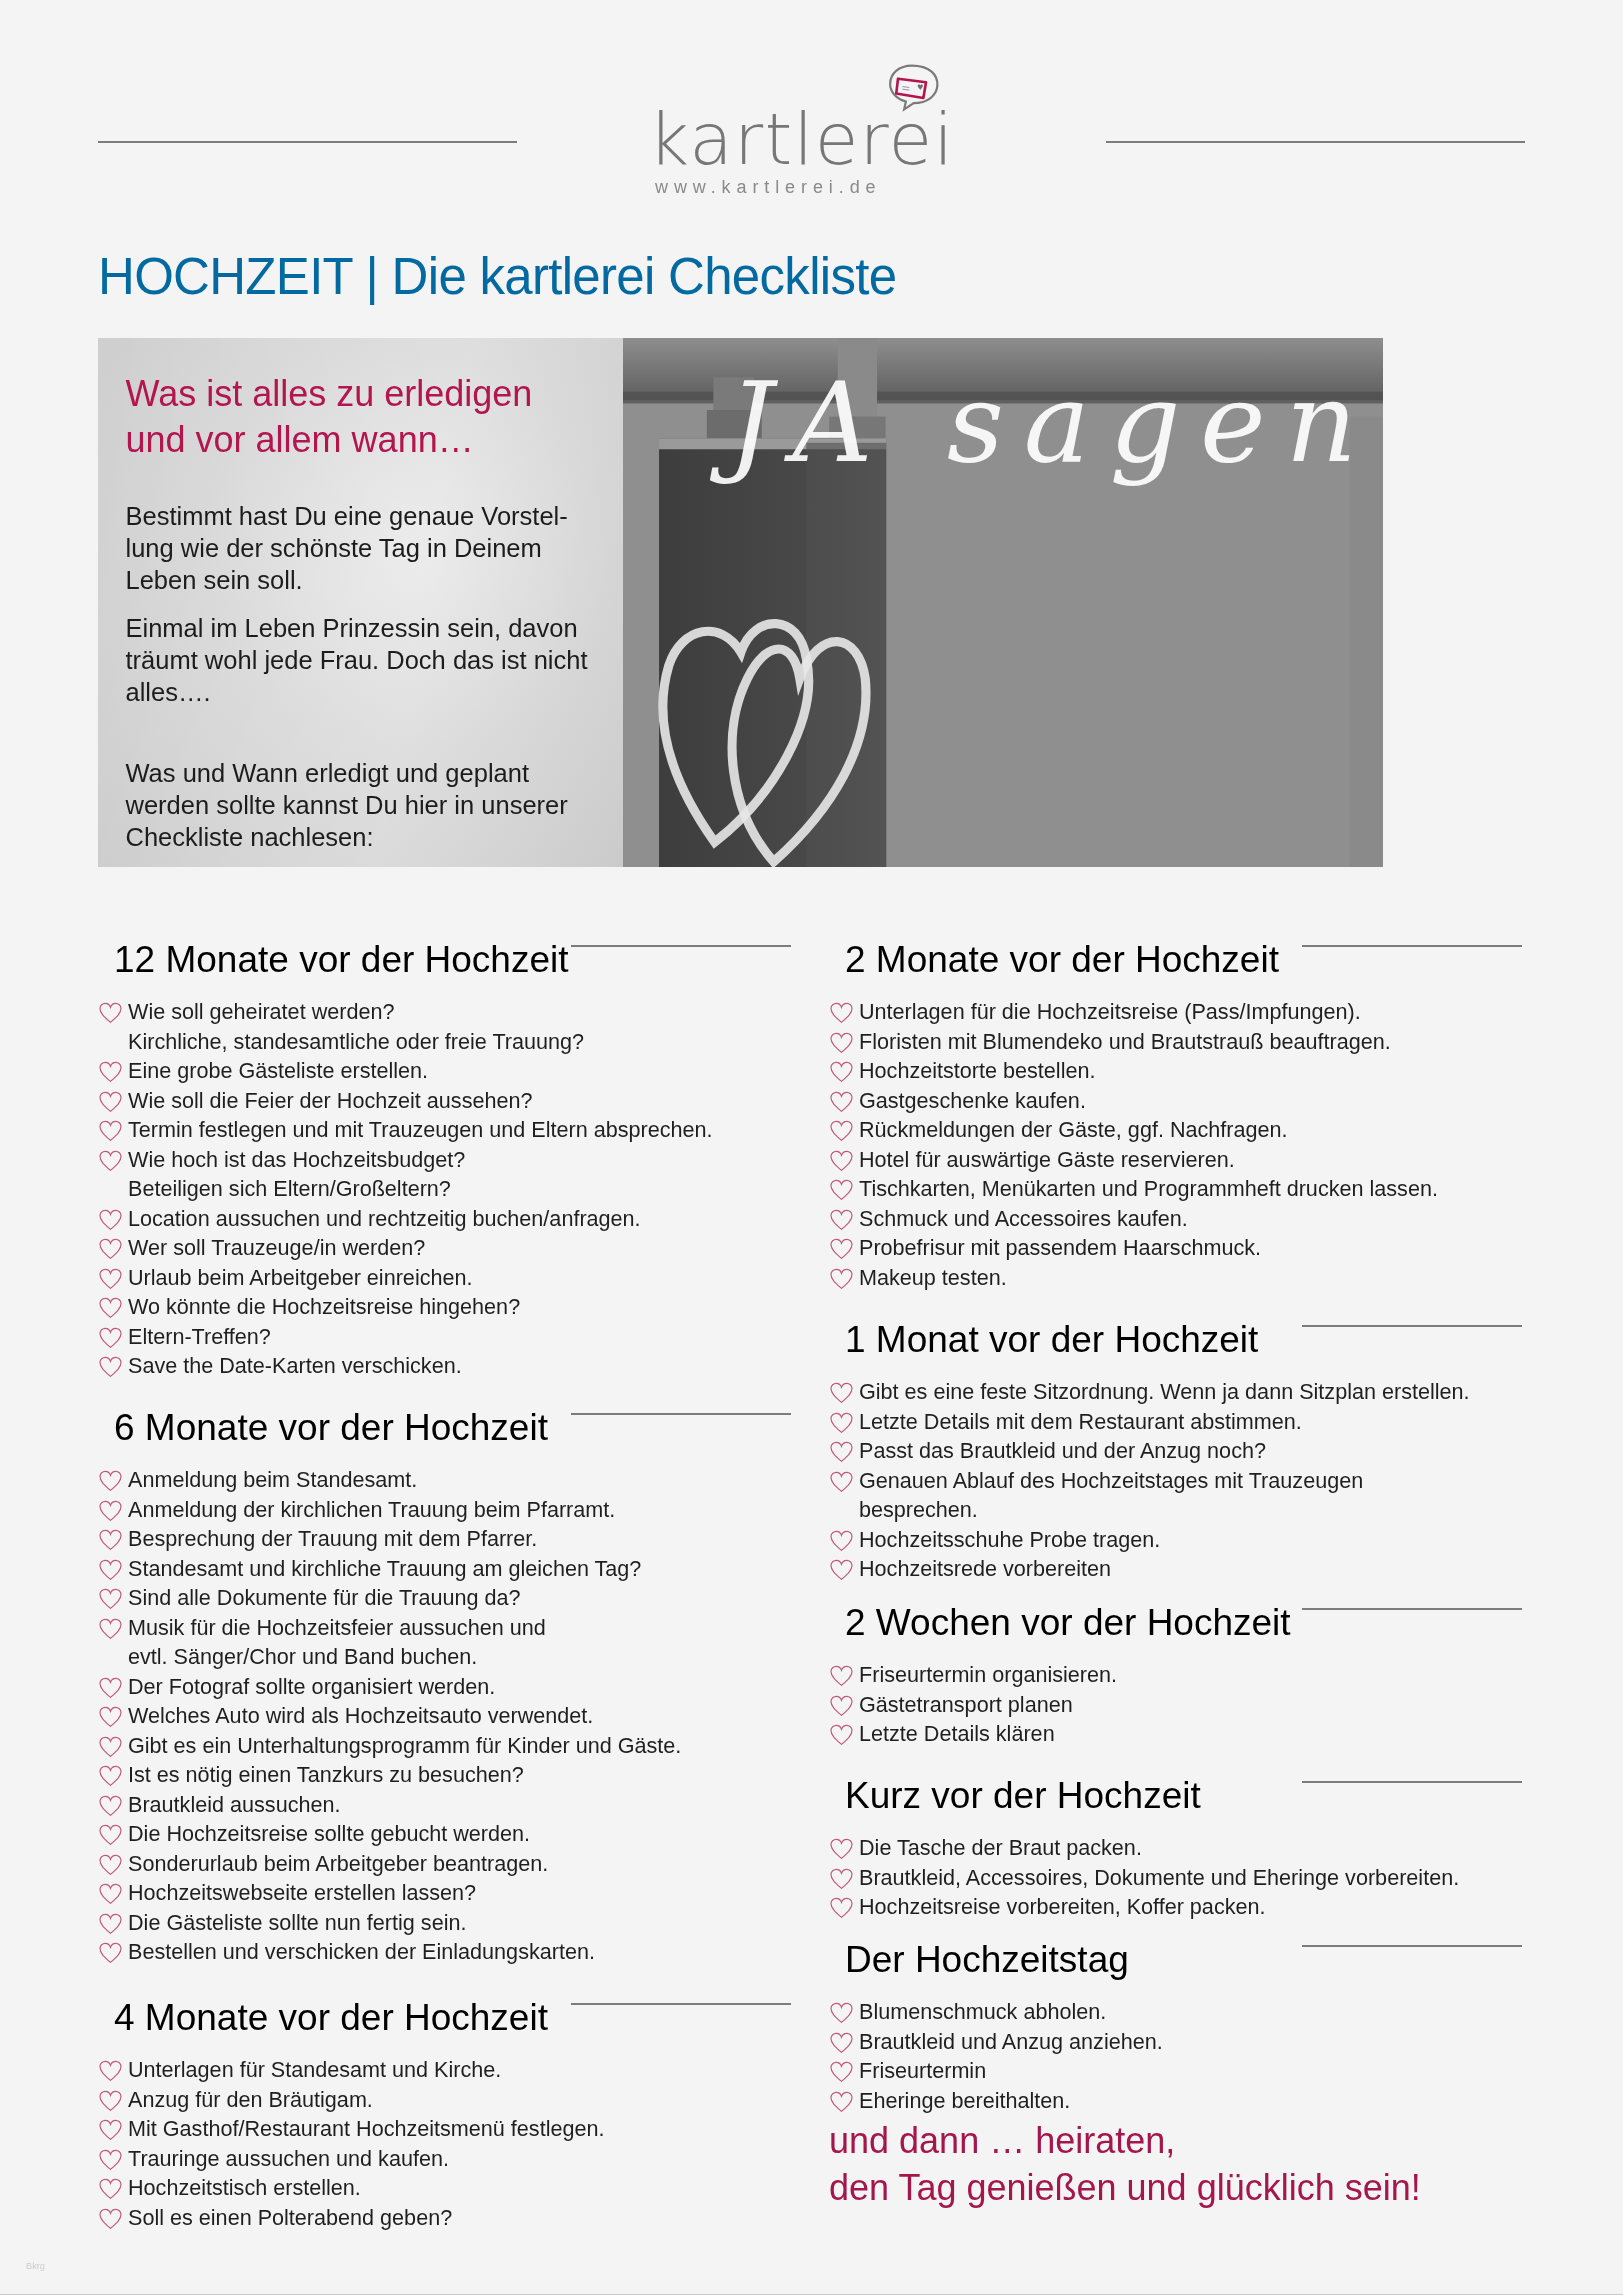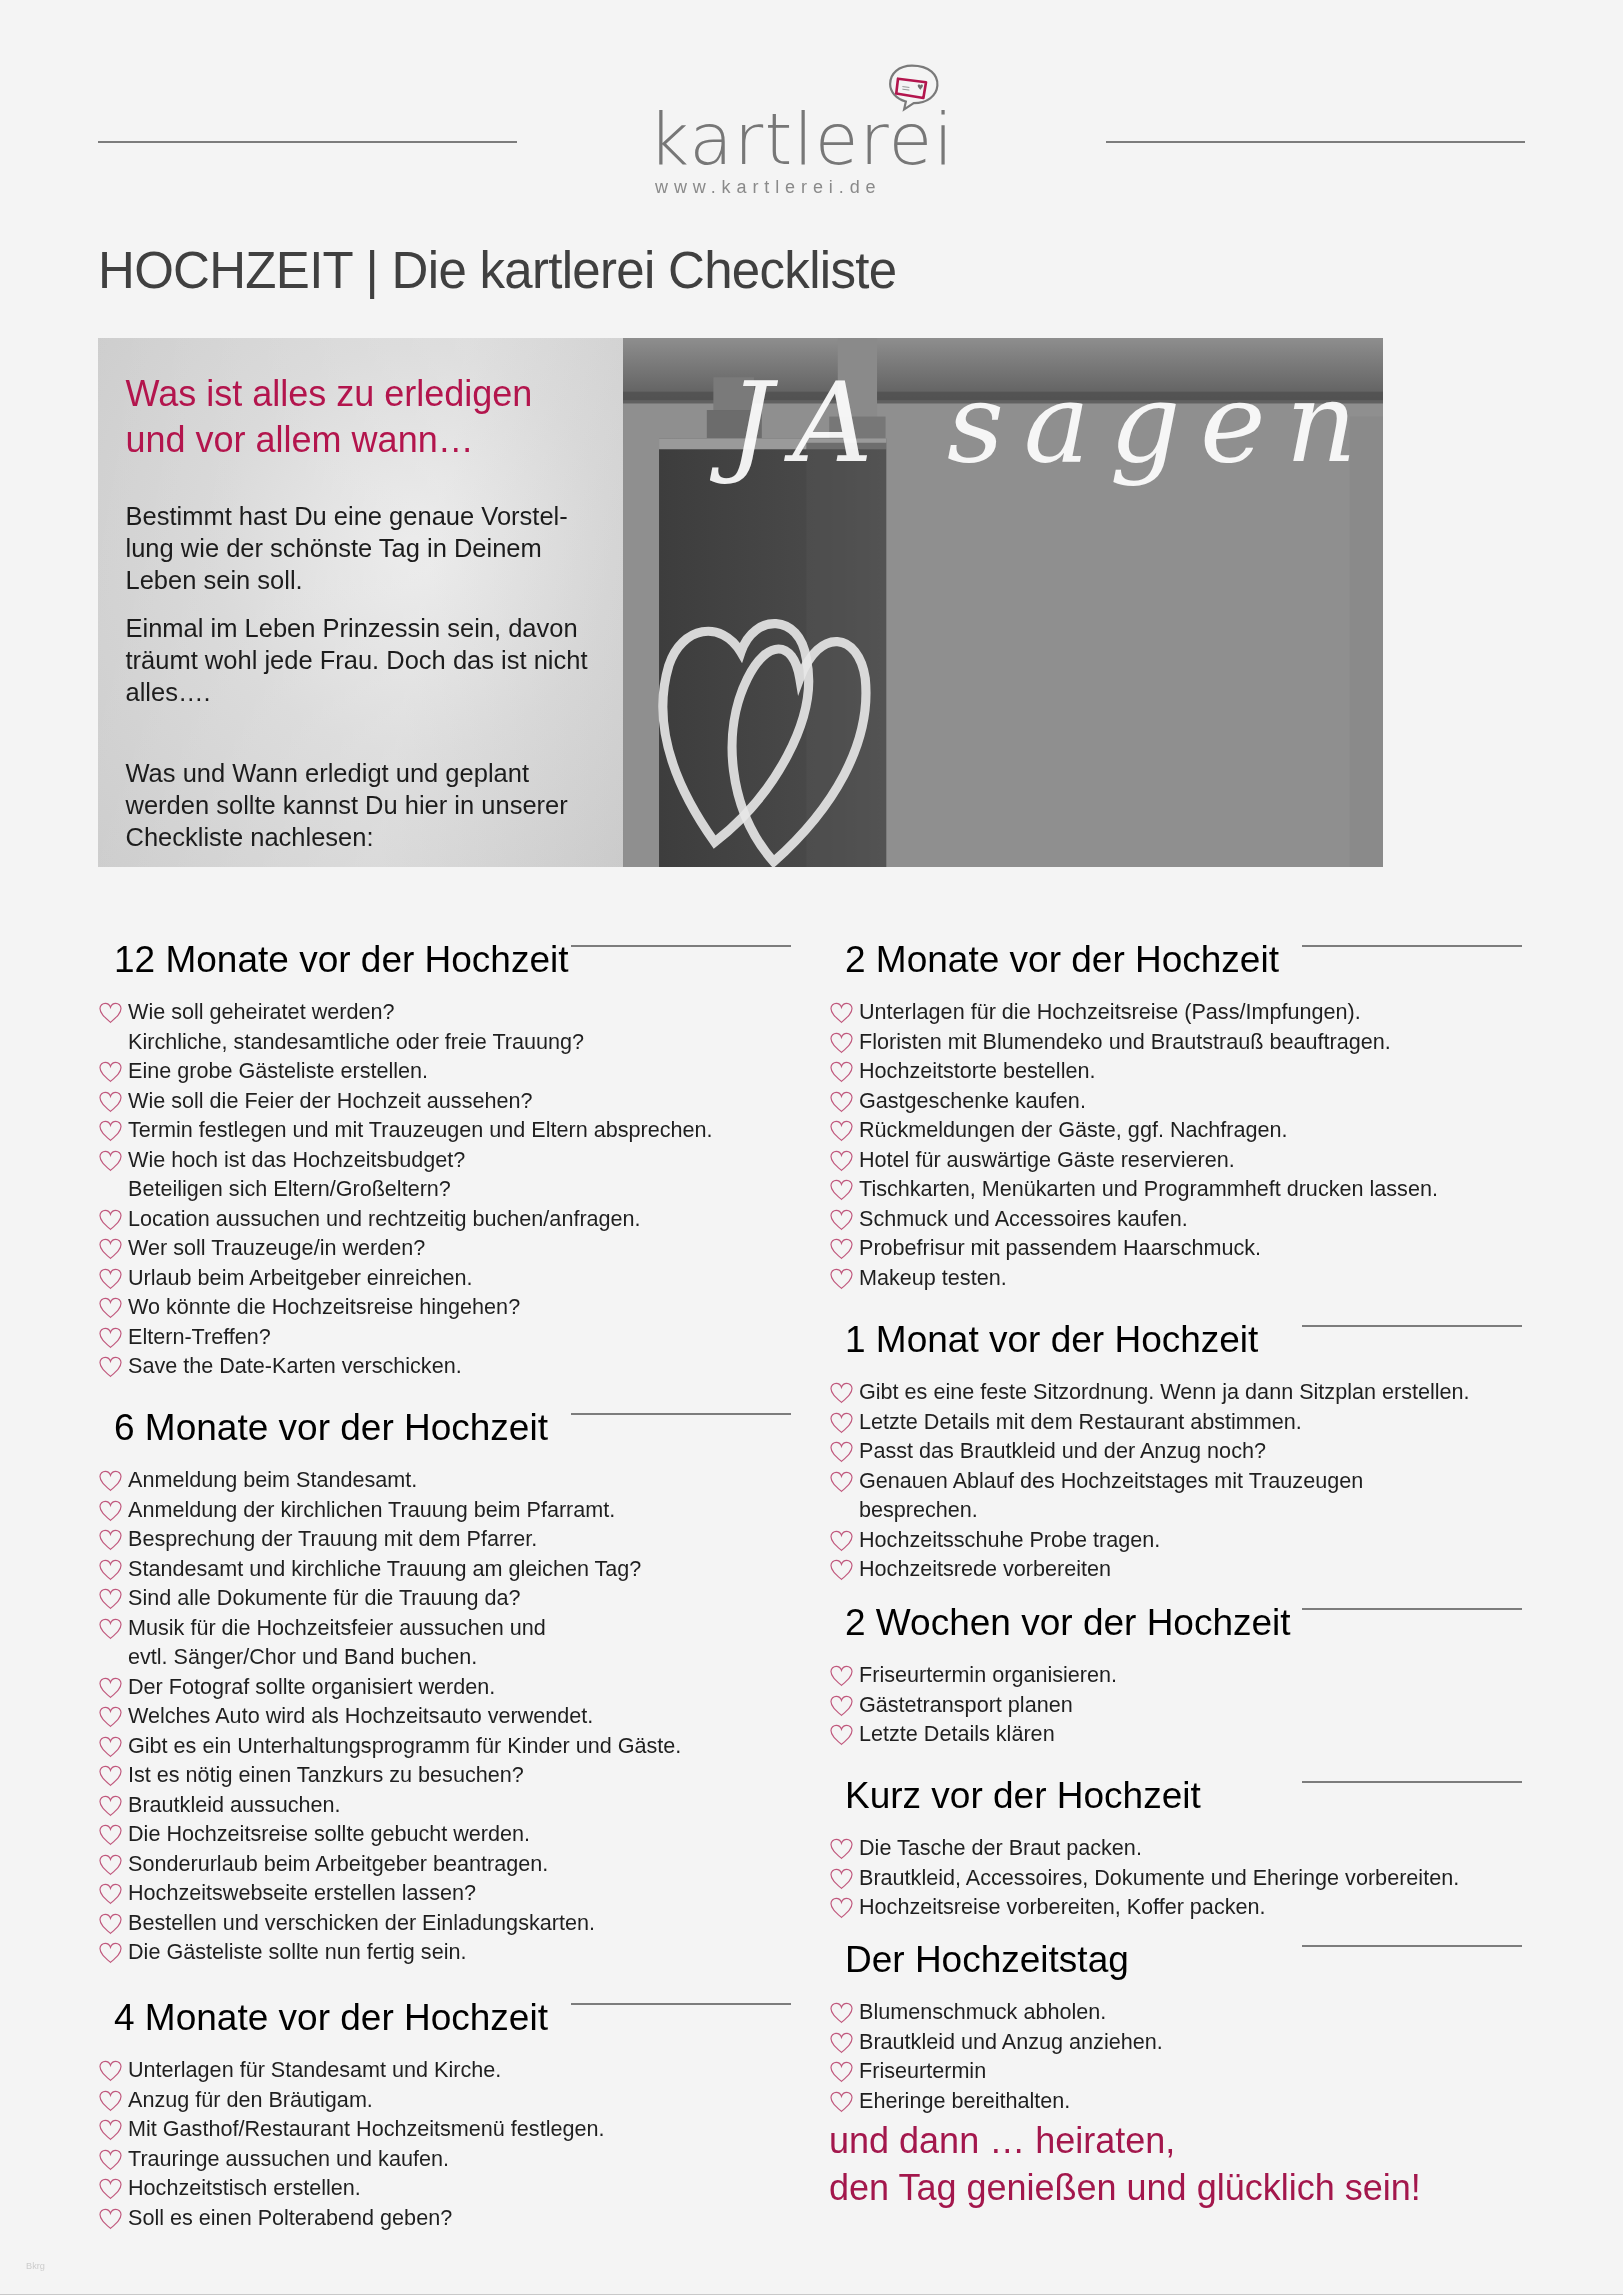--- a/index.html
+++ b/index.html
@@ -6,21 +6,21 @@
   body {
     width:1623px; height:2295px; background:#f4f4f4; position:relative; overflow:hidden;
     font-family:"Liberation Sans", "DejaVu Sans", sans-serif; color:#1e1e1e;
   }
   .abs { position:absolute; }
   .rule { position:absolute; height:2px; background:#7c7c7c; }
   
   #logo-word { left:648px; top:98px; font-size:71px; font-weight:300; letter-spacing:1.3px; color:#777; font-family:"DejaVu Sans", sans-serif; font-weight:200; }
   #logo-url { left:655px; top:177px; font-size:18px; letter-spacing:5.9px; color:#8a8a8a; font-family:Liberation Sans, sans-serif; }
   #logo-bubble { left:818px; top:51px; width:157px; height:72px; }
-  #page-title { left:98px; top:241px; font-size:51px; color:#404040; font-weight:400; letter-spacing:-0.7px; white-space:nowrap; }
+  #page-title { left:98px; top:247px; font-size:51px; color:#0369a1; font-weight:400; letter-spacing:-0.7px; white-space:nowrap; }
   
   #banner { left:98px; top:338px; width:1439px; height:529px;padding-left:32px; }
   #banner-left {
     position:absolute; left:0; top:0; width:525px; height:529px;
     background: radial-gradient(ellipse at 60% 40%, #e6e6e6 0%, #d4d4d4 45%, #c8c8c8 100%);
   }
   #banner-left .shade { position:absolute; inset:0; background:
      linear-gradient(100deg, rgba(255,255,255,0.05) 0%, rgba(255,255,255,0.25) 60%, rgba(200,200,200,0.2) 100%); }
   #banner-heading { position:absolute; left:27.5px; top:33px; font-size:36px; line-height:46px; color:#b3154d; font-weight:400; }
   .banner-p { position:absolute; left:27.5px; font-size:25.5px; line-height:32px; color:#1c1c1c; width:484px; }
@@ -262,27 +262,27 @@
         <li>
           <span class="heart"><svg viewBox="0 0 38 34">
               <path d="M19 31 C10 23 3 17 3 10 C3 5 7 2 11 2 C15 2 18 5 19 8 C20 5 23 2 27 2 C31 2 35 5 35 10 C35 17 28 23 19 31 Z" fill="none" stroke="#c0587d" stroke-width="1.8"></path>
             </svg></span>
           <span class="txt-line2">Hochzeitswebseite erstellen lassen?</span>
         </li>
         <li>
           <span class="heart"><svg viewBox="0 0 38 34">
               <path d="M19 31 C10 23 3 17 3 10 C3 5 7 2 11 2 C15 2 18 5 19 8 C20 5 23 2 27 2 C31 2 35 5 35 10 C35 17 28 23 19 31 Z" fill="none" stroke="#c0587d" stroke-width="1.8"></path>
             </svg></span>
+          <span class="txt-line2">Die Gästeliste sollte nun fertig sein.</span>
+        </li>
+        <li>
+          <span class="heart"><svg viewBox="0 0 38 34">
+              <path d="M19 31 C10 23 3 17 3 10 C3 5 7 2 11 2 C15 2 18 5 19 8 C20 5 23 2 27 2 C31 2 35 5 35 10 C35 17 28 23 19 31 Z" fill="none" stroke="#c0587d" stroke-width="1.8"></path>
+            </svg></span>
           <span class="txt-line2">Bestellen und verschicken der Einladungskarten.</span>
-        </li>
-        <li>
-          <span class="heart"><svg viewBox="0 0 38 34">
-              <path d="M19 31 C10 23 3 17 3 10 C3 5 7 2 11 2 C15 2 18 5 19 8 C20 5 23 2 27 2 C31 2 35 5 35 10 C35 17 28 23 19 31 Z" fill="none" stroke="#c0587d" stroke-width="1.8"></path>
-            </svg></span>
-          <span class="txt-line2">Die Gästeliste sollte nun fertig sein.</span>
         </li>
       </ul>
     </div>
     <div class="section" style="left: 98px; top: 1981px;">
       <h2>4 Monate vor der Hochzeit</h2>
       <div class="hrule" style="left:473px; width:220px;"></div>
       <ul>
         <li>
           <span class="heart"><svg viewBox="0 0 38 34">
               <path d="M19 31 C10 23 3 17 3 10 C3 5 7 2 11 2 C15 2 18 5 19 8 C20 5 23 2 27 2 C31 2 35 5 35 10 C35 17 28 23 19 31 Z" fill="none" stroke="#c0587d" stroke-width="1.8"></path>

